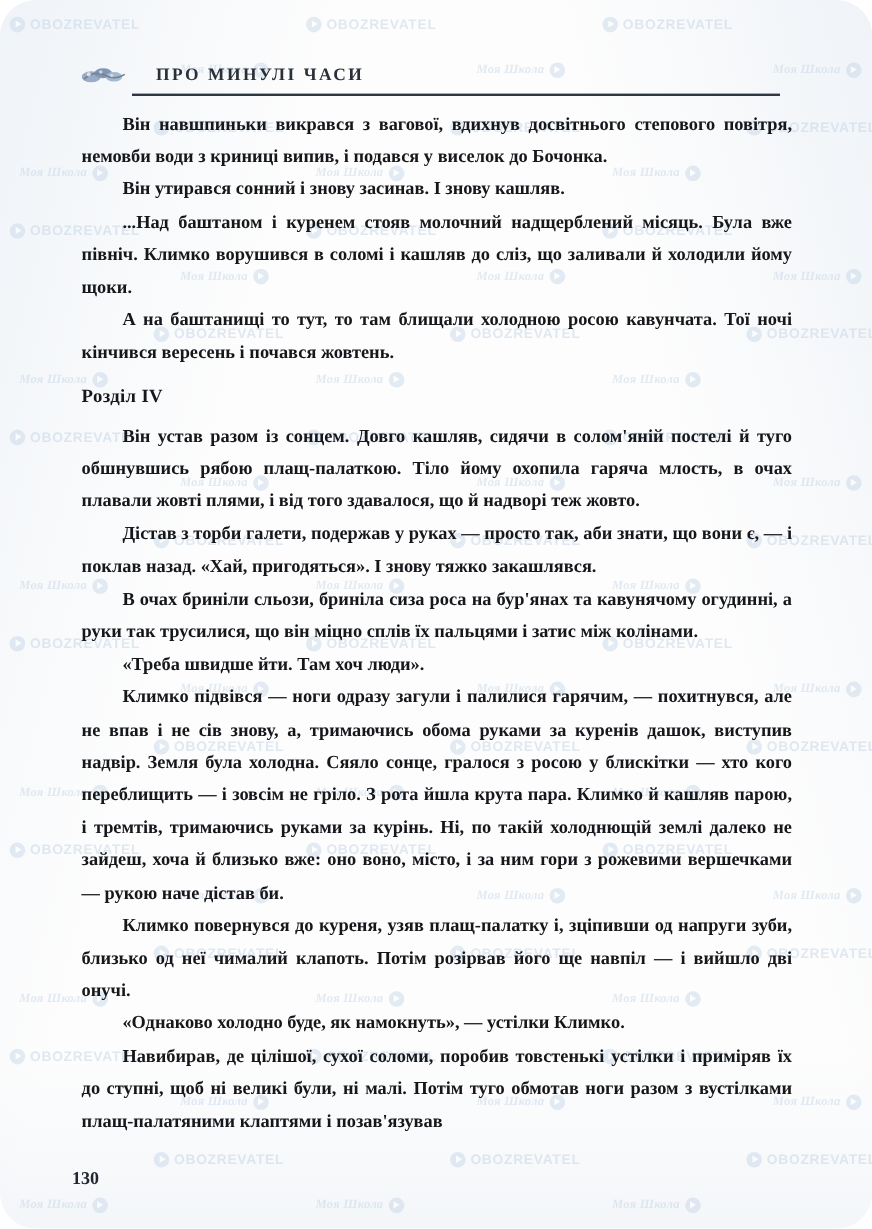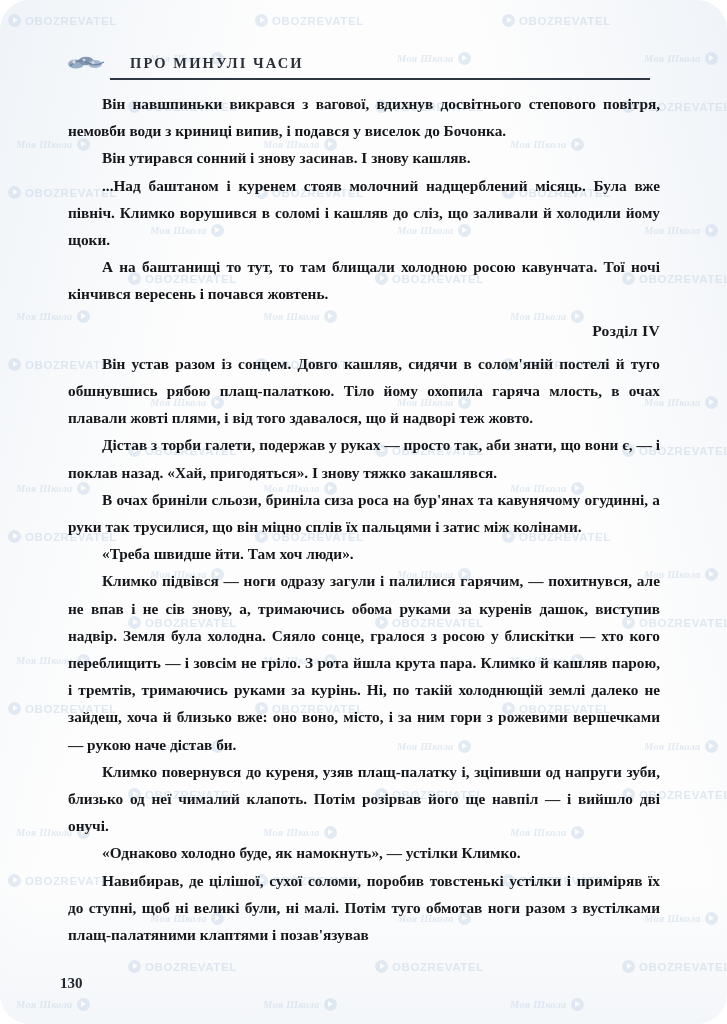--- a/index.html
+++ b/index.html
@@ -134,21 +134,21 @@
     text-justify: inter-word;
     color: #15171b;
     font-weight: 600;
   }
   .body-text p {
     margin: 0;
     text-indent: 34px;
     hyphens: manual;
   }
   .chapter-title {
-    text-align: right;
+    text-align: left;
     text-indent: 0 !important;
     font-weight: 700;
     font-size: 15.6px;
     margin: 9px 0 6px 0 !important;
     letter-spacing: 0.3px;
   }
 
   .page-number {
     position: absolute;
     left: 60px;

